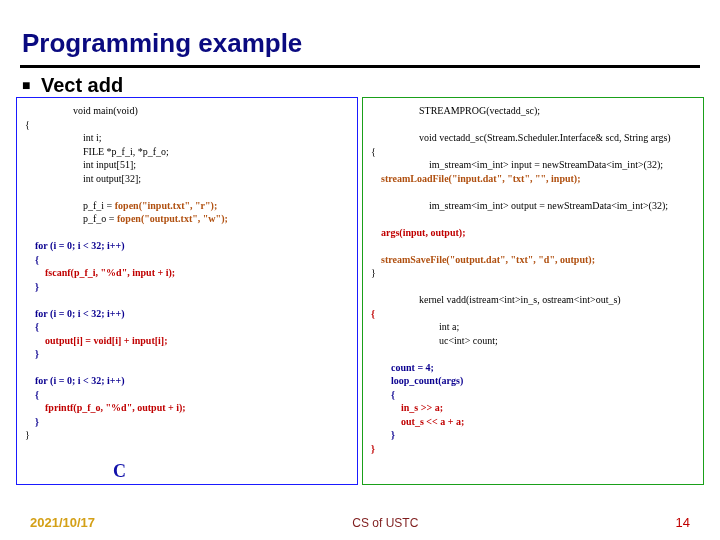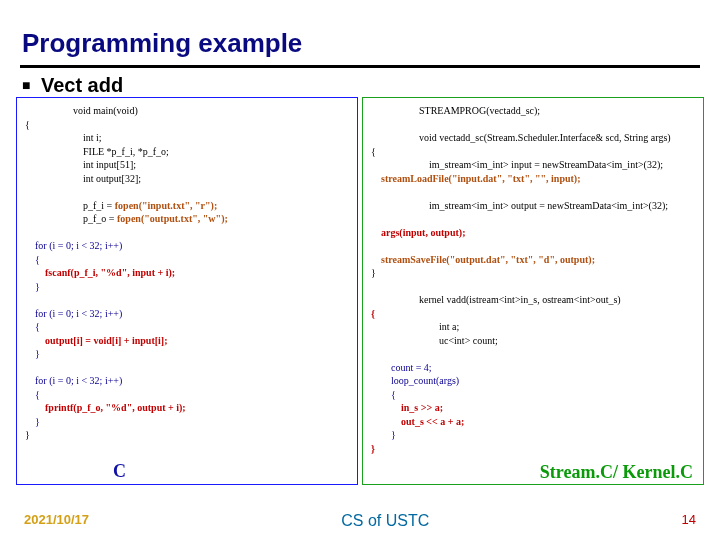--- a/index.html
+++ b/index.html
@@ -68,35 +68,35 @@
   }
   .lbl-right {
     right: 10px;
     bottom: 2px;
     color: #0a9a0a;
     text-align: right;
     line-height: 1.05;
   }
   .kw { font-weight: normal; color: #000; margin-left: 48px; }
   .fn { font-weight: bold; color: #b05010; }
-  .loop { font-weight: normal; color: #0a0090; margin-top: 24px; }
+  .loop { font-weight: bold; color: #0a0090; margin-top: 24px; }
   .body { font-weight: bold; color: #c00000; }
   .plain { color: #000; }
   .footer {
     position: absolute;
     bottom: 10px;
     left: 0;
     width: 100%;
     display: flex;
     justify-content: space-between;
-    align-items: flex-start;
-    padding: 0 24px;
+    align-items: center;
+    padding: 0 30px;
   }
   .date { color: #d4a017; font-weight: bold; font-size: 13px; }
-  .center { color: #0369a1; font-size: 16px; }
+  .center { color: #7f1d1d; font-size: 12px; }
   .pagen { color: #c00000; font-weight: normal; font-size: 13px; }
 </style>
 </head>
 <body>
 
 <div class="title">Programming example</div>
 <hr class="hr">
 
 <div class="bullet-row">
   <span class="bullet-sym">■</span>
@@ -154,22 +154,20 @@
 <span class="kw">        int a;</span>
 <span class="kw">        uc&lt;int&gt; count;</span>
 <span class="plain"></span>
 <span class="loop">        count = 4;</span>
 <span class="loop">        loop_count(args)</span>
 <span class="loop">        {</span>
 <span class="body">            in_s &gt;&gt; a;</span>
 <span class="body">            out_s &lt;&lt; a + a;</span>
 <span class="loop">        }</span>
 <span class="body">}</span></div>
-    <div class="lbl lbl-right">Stream.C/
-Kernel.C</div>
   </div>
 
 </div>
 
 <div class="footer">
   <span class="date">2021/10/17</span>
   <span class="center">CS of USTC</span>
   <span class="pagen">14</span>
 </div>
 

